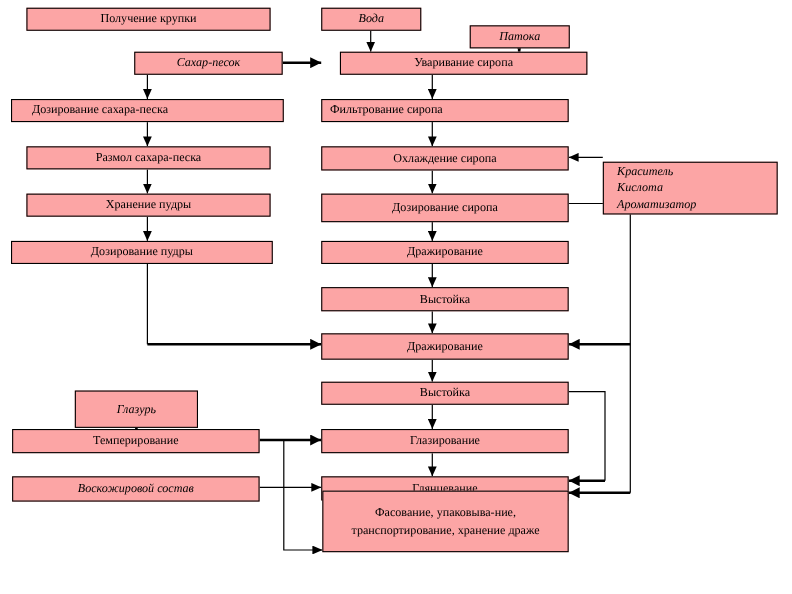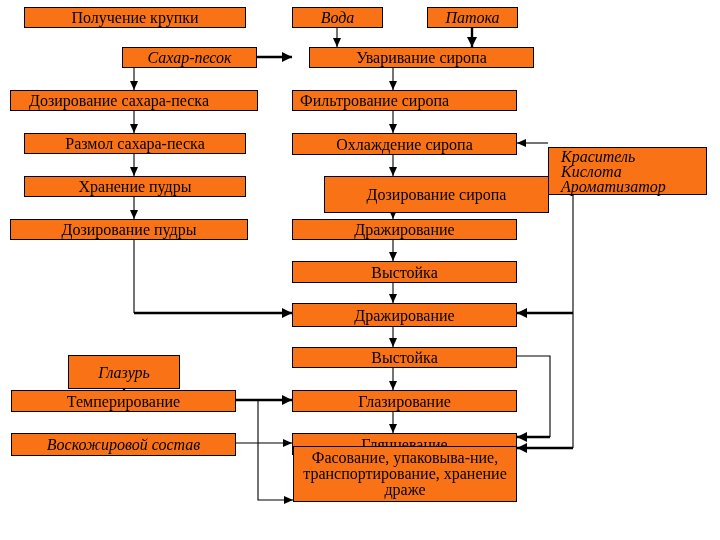--- a/index.html
+++ b/index.html
@@ -4,23 +4,23 @@
 <style>
   html,body { margin:0; padding:0; background:#fff; }
   .canvas {
     position:relative; width:720px; height:540px; background:#ffffff;
     font-family:"Liberation Serif", serif; color:#000;
     overflow:hidden;
   }
   svg.wires { position:absolute; left:0; top:0; width:720px; height:540px; z-index:1; }
   .box {
     position:absolute; box-sizing:border-box; z-index:2;
-    border:1px solid #000; background:#f97316;
+    border:1px solid #000; background:#fca5a5;
     display:flex; align-items:center; justify-content:center;
-    font-size:16px; line-height:13px; text-align:center;
+    font-size:11px; line-height:13px; text-align:center;
     white-space:nowrap;
   }
   .box.italic { font-style:italic; }
   .box.left { justify-content:flex-start; text-align:left; }
   .box.multiline { flex-direction:column; white-space:normal; }
   .box.multiline span { display:block; width:100%; }
   .wires path { fill:none; stroke:#000; }
   .thin  { stroke-width:1.1; }
   .thick { stroke-width:2.4; }
   .wires marker path { fill:#000; stroke:none; }
@@ -81,25 +81,25 @@
   <div class="box italic" style="left:122px; top:47px; width:135px; height:21px;">Сахар-песок</div>
   <div class="box left" style="left:10px; top:90px; width:248px; height:21px; padding-left:18px;">Дозирование сахара-песка</div>
   <div class="box" style="left:24px; top:133px; width:222px; height:21px;">Размол сахара-песка</div>
   <div class="box" style="left:24px; top:176px; width:222px; height:21px;">Хранение пудры</div>
   <div class="box" style="left:10px; top:219px; width:238px; height:21px;">Дозирование пудры</div>
   <div class="box italic" style="left:68px; top:355px; width:112px; height:34px;">Глазурь</div>
   <div class="box" style="left:11px; top:390px; width:225px; height:22px;">Темперирование</div>
   <div class="box italic" style="left:11px; top:433px; width:225px; height:23px;">Воскожировой состав</div>
 
   <div class="box italic" style="left:292px; top:7px; width:91px; height:21px;">Вода</div>
-  <div class="box italic" style="left:427px; top:7px; width:91px; height:21px;">Патока</div>
+  <div class="box italic" style="left:427px; top:23px; width:91px; height:21px;">Патока</div>
   <div class="box" style="left:292px; top:47px; width:225px; height:21px;margin-left:17px;">Уваривание сиропа</div>
   <div class="box left" style="left:292px; top:90px; width:225px; height:21px; padding-left:7px;">Фильтрование сиропа</div>
   <div class="box" style="left:292px; top:133px; width:225px; height:22px;">Охлаждение сиропа</div>
-  <div class="box" style="left:292px; top:176px; width:225px; height:37px;margin-left:32px;">Дозирование сиропа</div>
+  <div class="box" style="left:292px; top:176px; width:225px; height:26px;">Дозирование сиропа</div>
   <div class="box" style="left:292px; top:219px; width:225px; height:21px;">Дражирование</div>
   <div class="box" style="left:292px; top:261px; width:225px; height:22px;">Выстойка</div>
   <div class="box" style="left:292px; top:303px; width:225px; height:24px;">Дражирование</div>
   <div class="box" style="left:292px; top:347px; width:225px; height:21px;">Выстойка</div>
   <div class="box" style="left:292px; top:390px; width:225px; height:22px;">Глазирование</div>
   <div class="box" style="left:292px; top:433px; width:225px; height:22px;">Глянцевание</div>
   <div class="box multiline" style="left:293px; top:446px; width:224px; height:56px; line-height:16px;">
     <span>Фасование, упаковыва-ние,</span>
     <span>транспортирование, хранение драже</span>
   </div>

